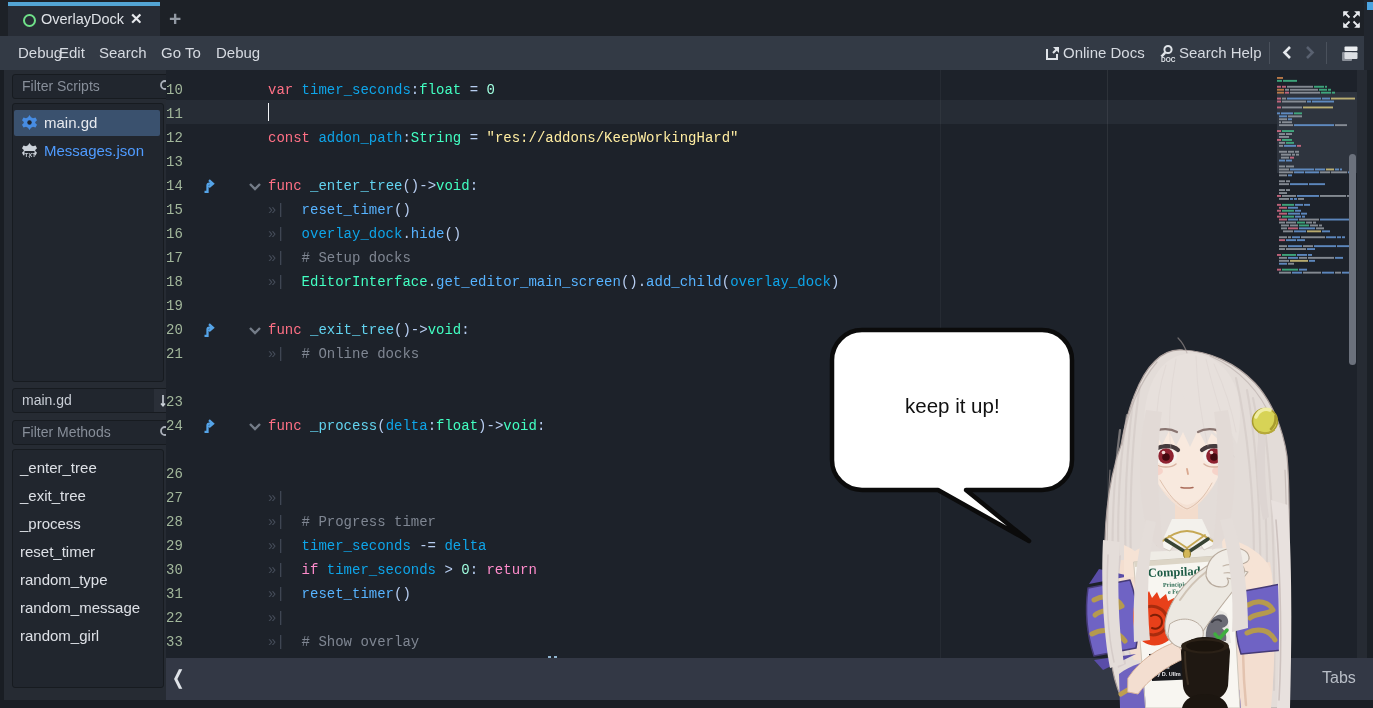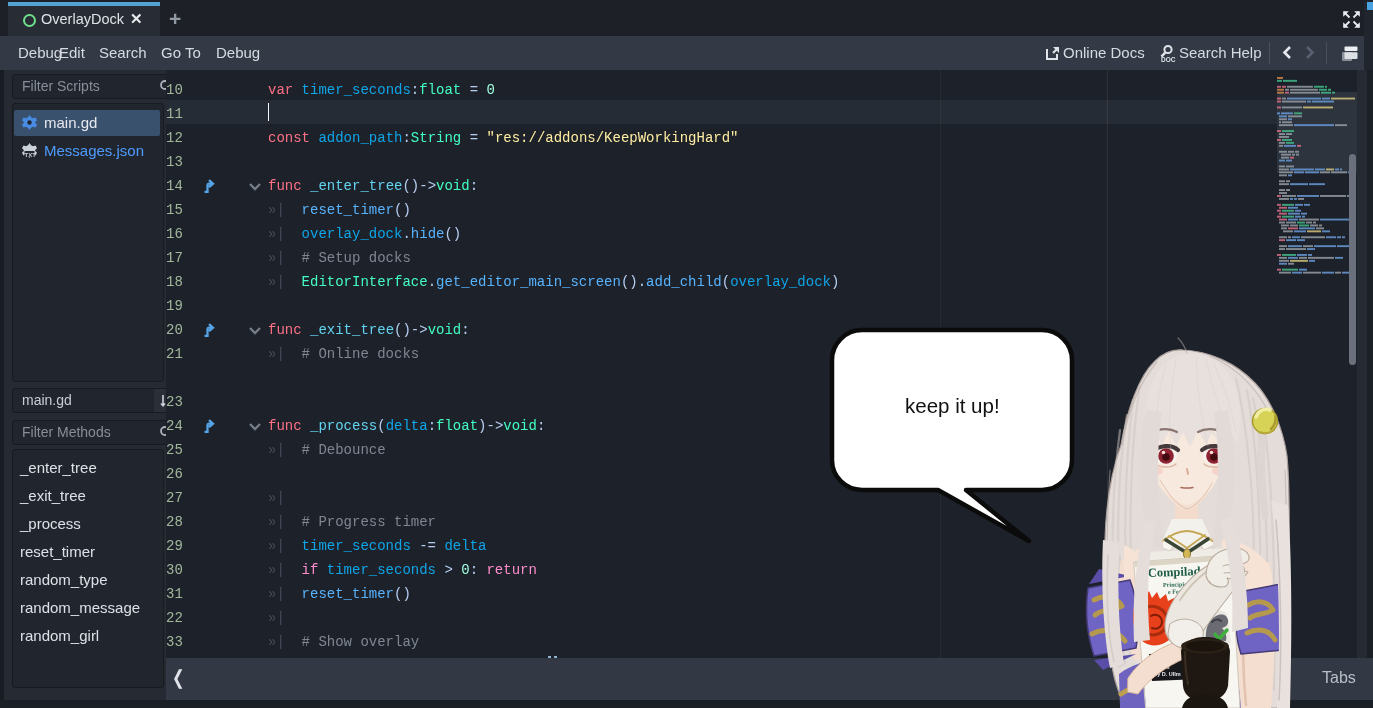--- a/index.html
+++ b/index.html
@@ -163,21 +163,20 @@
         </svg><svg style="position:absolute;left:82px;top:10px" width="14" height="9" viewBox="0 0 14 9">
           <path d="M2 2 L7 7 L12 2" fill="none" stroke="#747c88" stroke-width="2.4"></path>
         </svg></div>
   <div class="cl" style="top:270px"><span class="num">21</span><span class="ct"><span class="tb">»|</span><span class="cm"># Online docks</span></span></div>
   <div class="cl" style="top:318px"><span class="num">23</span><span class="ct"></span></div>
   <div class="cl" style="top:342px"><span class="num">24</span><span class="ct"><span class="k">func</span><span class="d"> </span><span class="fd">_process</span><span class="p">(</span><span class="d">delta</span><span class="p">:</span><span class="t">float</span><span class="p">)-&gt;</span><span class="t">void</span><span class="p">:</span></span><svg style="position:absolute;left:37px;top:7px" width="13" height="14" viewBox="0 0 13 14">
           <path d="M1.5 13 L4.5 13 L4.5 6.5 C4.5 5.3 5.2 4.7 6.3 4.7 L8.5 4.7 M6 1.2 L10 4.7 L6 8.2" fill="none" stroke="#55a4e8" stroke-width="2.3"></path>
         </svg><svg style="position:absolute;left:82px;top:10px" width="14" height="9" viewBox="0 0 14 9">
           <path d="M2 2 L7 7 L12 2" fill="none" stroke="#747c88" stroke-width="2.4"></path>
         </svg></div>
-  <div class="cl" style="top:366px"><span class="num">25</span><span class="ct"><span class="tb">»|</span><span class="cm"># Debounce</span></span></div>
   <div class="cl" style="top:390px"><span class="num">26</span></div>
   <div class="cl" style="top:414px"><span class="num">27</span><span class="ct"><span class="tb">»|</span></span></div>
   <div class="cl" style="top:438px"><span class="num">28</span><span class="ct"><span class="tb">»|</span><span class="cm"># Progress timer</span></span></div>
   <div class="cl" style="top:462px"><span class="num">29</span><span class="ct"><span class="tb">»|</span><span class="d">timer_seconds</span><span class="d"> </span><span class="p">-=</span><span class="d"> </span><span class="d">delta</span></span></div>
   <div class="cl" style="top:486px"><span class="num">30</span><span class="ct"><span class="tb">»|</span><span class="c2">if</span><span class="d"> timer_seconds</span><span class="d"> </span><span class="p">&gt;</span><span class="d"> </span><span class="n">0</span><span class="p">:</span><span class="d"> </span><span class="c2">return</span></span></div>
   <div class="cl" style="top:510px"><span class="num">31</span><span class="ct"><span class="tb">»|</span><span class="f">reset_timer</span><span class="p">()</span></span></div>
   <div class="cl" style="top:534px"><span class="num">22</span><span class="ct"><span class="tb">»|</span></span></div>
   <div class="cl" style="top:558px"><span class="num">33</span><span class="ct"><span class="tb">»|</span><span class="cm"># Show overlay</span></span></div>
   <div style="position:absolute;left:382px;top:585.5px;width:3px;height:2.5px;background:#8fb4cf"></div>
   <div style="position:absolute;left:387.5px;top:585.5px;width:3px;height:2.5px;background:#8fb4cf"></div>

